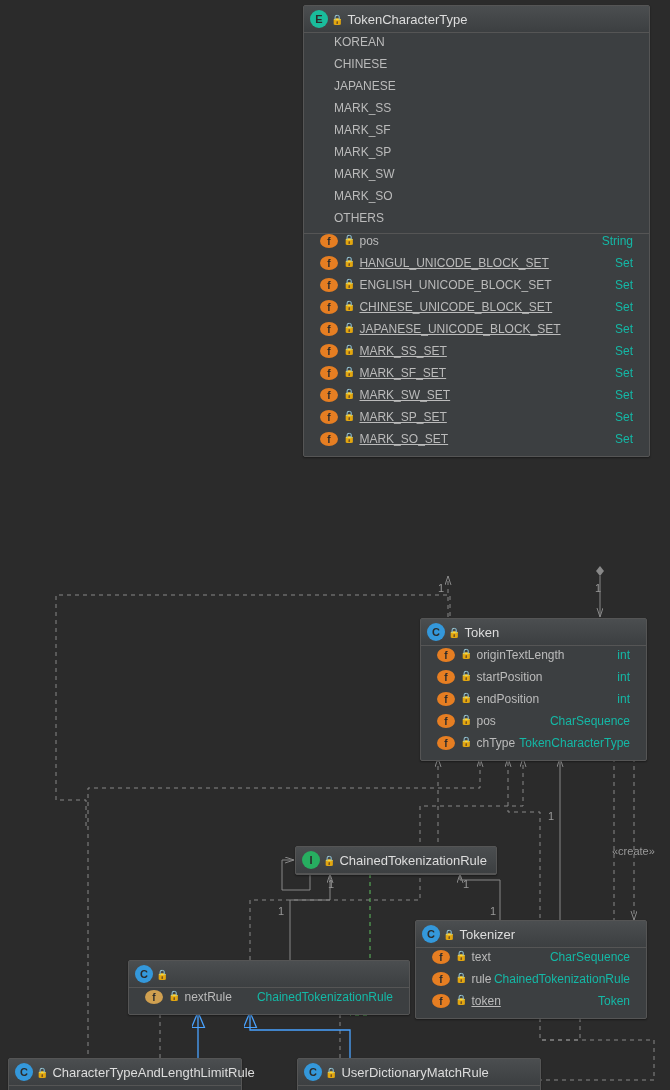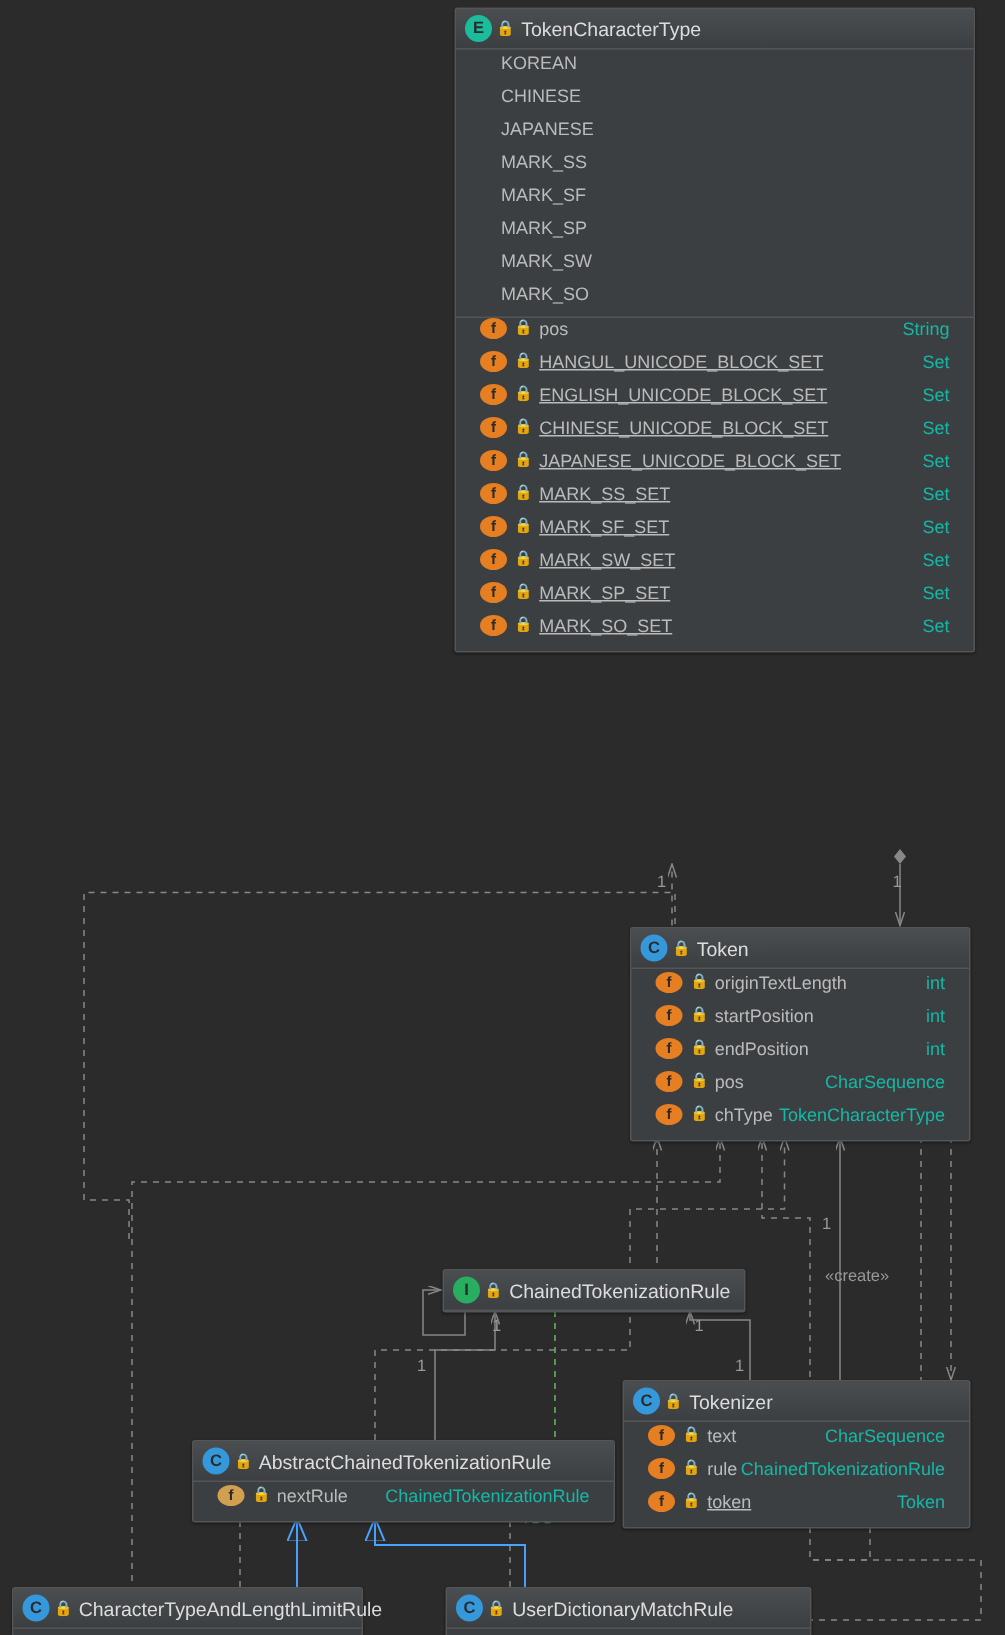--- a/index.html
+++ b/index.html
@@ -78,21 +78,21 @@
 
     <path d="M310,874 L310,890 L282,890 L282,860 L294,860" stroke-dasharray="none" marker-start="url(#diamond)" marker-end="url(#arrow)"></path>
   </g>
 
   <g stroke="#4aa3ff" stroke-width="1.3" fill="none">
     <path d="M198,1058 L198,1012" marker-end="url(#tri)"></path>
     <path d="M350,1058 L350,1030 L250,1030 L250,1012" marker-end="url(#tri)"></path>
   </g>
 </svg>
 
-<div class="lbl" style="left:550px;top:845px">«create»</div>
+<div class="lbl" style="left:612px;top:845px">«create»</div>
 <div class="lbl" style="left:595px;top:582px">1</div>
 <div class="lbl" style="left:548px;top:810px">1</div>
 <div class="lbl" style="left:463px;top:878px">1</div>
 <div class="lbl" style="left:328px;top:878px">1</div>
 <div class="lbl" style="left:278px;top:905px">1</div>
 <div class="lbl" style="left:490px;top:905px">1</div>
 <div class="lbl" style="left:438px;top:582px">1</div>
 
 <div class="box" style="left:303px;top:5px;width:345px">
   <div class="hdr">
@@ -118,38 +118,41 @@
         </div>
         <div class="row plain">
           <span class="nm">MARK_SP</span>
         </div>
         <div class="row plain">
           <span class="nm">MARK_SW</span>
         </div>
         <div class="row plain">
           <span class="nm">MARK_SO</span>
         </div>
+        <div class="row plain">
+          <span class="nm">OTHERS</span>
+        </div>
         <div class="row bt">
           <span class="ico ico-sm ico-f">f</span>
           <span class="lock">🔒</span>
           <span class="nm">pos</span>
           <span class="sp"></span>
           <span class="tp">String</span>
         </div>
         <div class="row">
           <span class="ico ico-sm ico-f">f</span>
           <span class="lock">🔒</span>
           <span class="nm" style="text-decoration:underline">HANGUL_UNICODE_BLOCK_SET</span>
           <span class="sp"></span>
           <span class="tp">Set<unicodeblock></unicodeblock></span>
         </div>
         <div class="row">
           <span class="ico ico-sm ico-f">f</span>
           <span class="lock">🔒</span>
-          <span class="nm" style="text-decoration:underline">ENGLISH_UNICODE_BLOCK_SET</span>
+          <span class="nm" style="">ENGLISH_UNICODE_BLOCK_SET</span>
           <span class="sp"></span>
           <span class="tp">Set<unicodeblock></unicodeblock></span>
         </div>
         <div class="row">
           <span class="ico ico-sm ico-f">f</span>
           <span class="lock">🔒</span>
           <span class="nm" style="text-decoration:underline">CHINESE_UNICODE_BLOCK_SET</span>
           <span class="sp"></span>
           <span class="tp">Set<unicodeblock></unicodeblock></span>
         </div>
@@ -279,21 +282,20 @@
           <span class="sp"></span>
           <span class="tp">Token</span>
         </div>
       </div>
 </div>
 
 <div class="box" style="left:128px;top:960px;width:280px">
   <div class="hdr">
     <span class="ico ico-c">C</span>
     <span class="lock">🔒</span>
-    <span class="title">AbstractChainedTokenizationRule</span>
   </div>
   <div class="body" id="abs-body">
         <div class="row">
           <span class="ico ico-sm ico-m">f</span>
           <span class="lock">🔒</span>
           <span class="nm">nextRule</span>
           <span class="sp"></span>
           <span class="tp">ChainedTokenizationRule</span>
         </div>
       </div>

